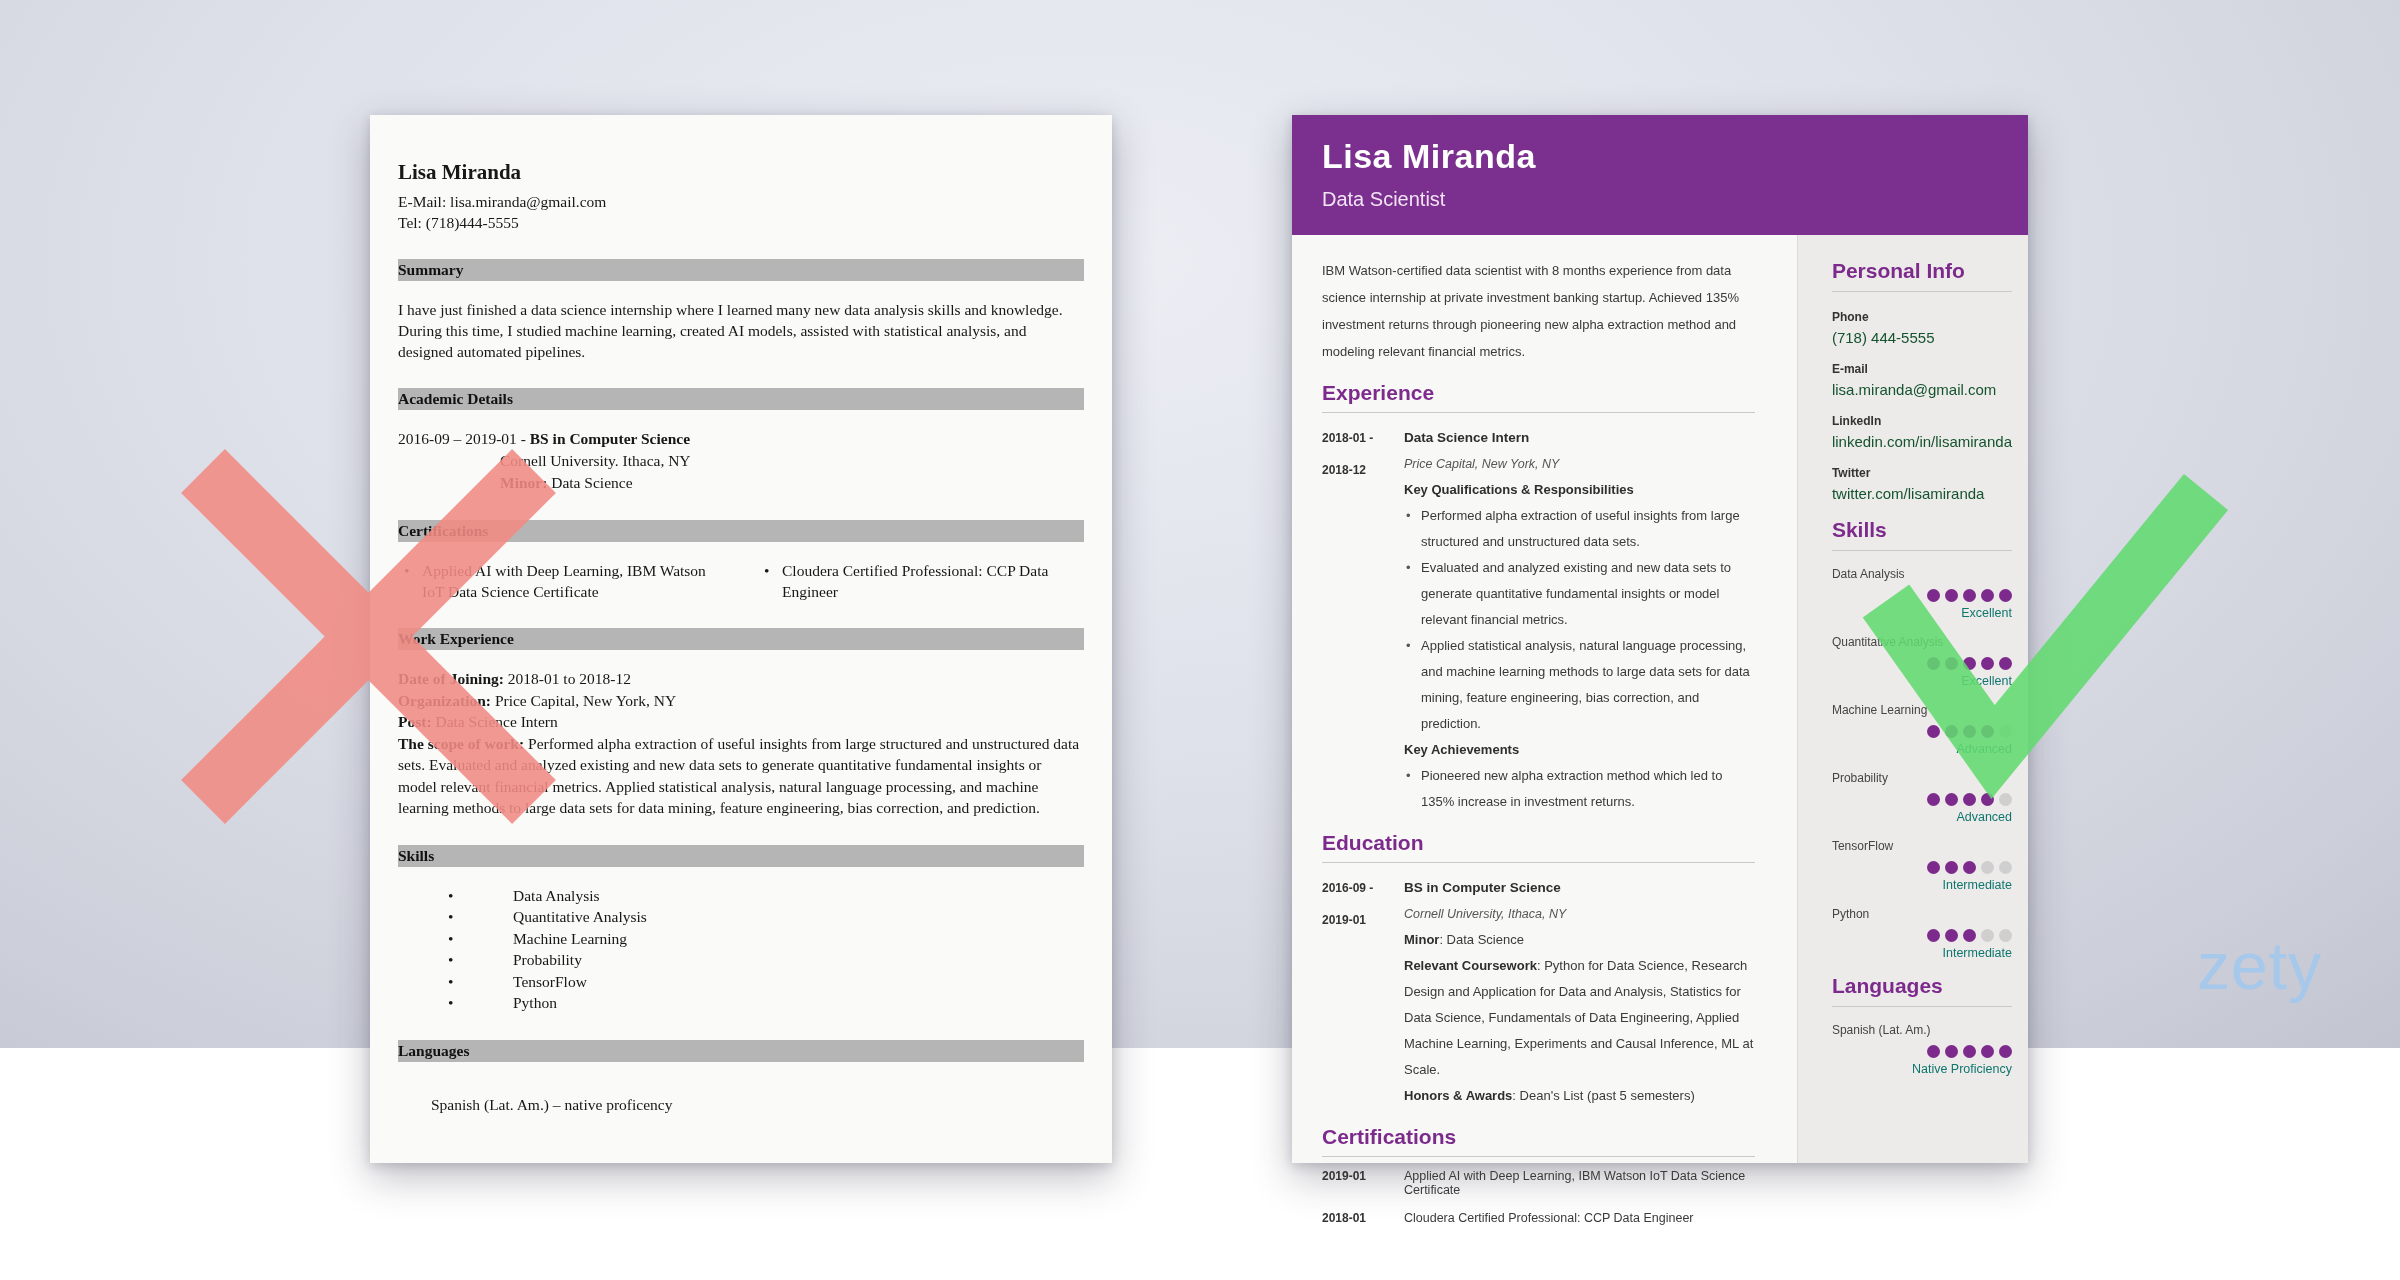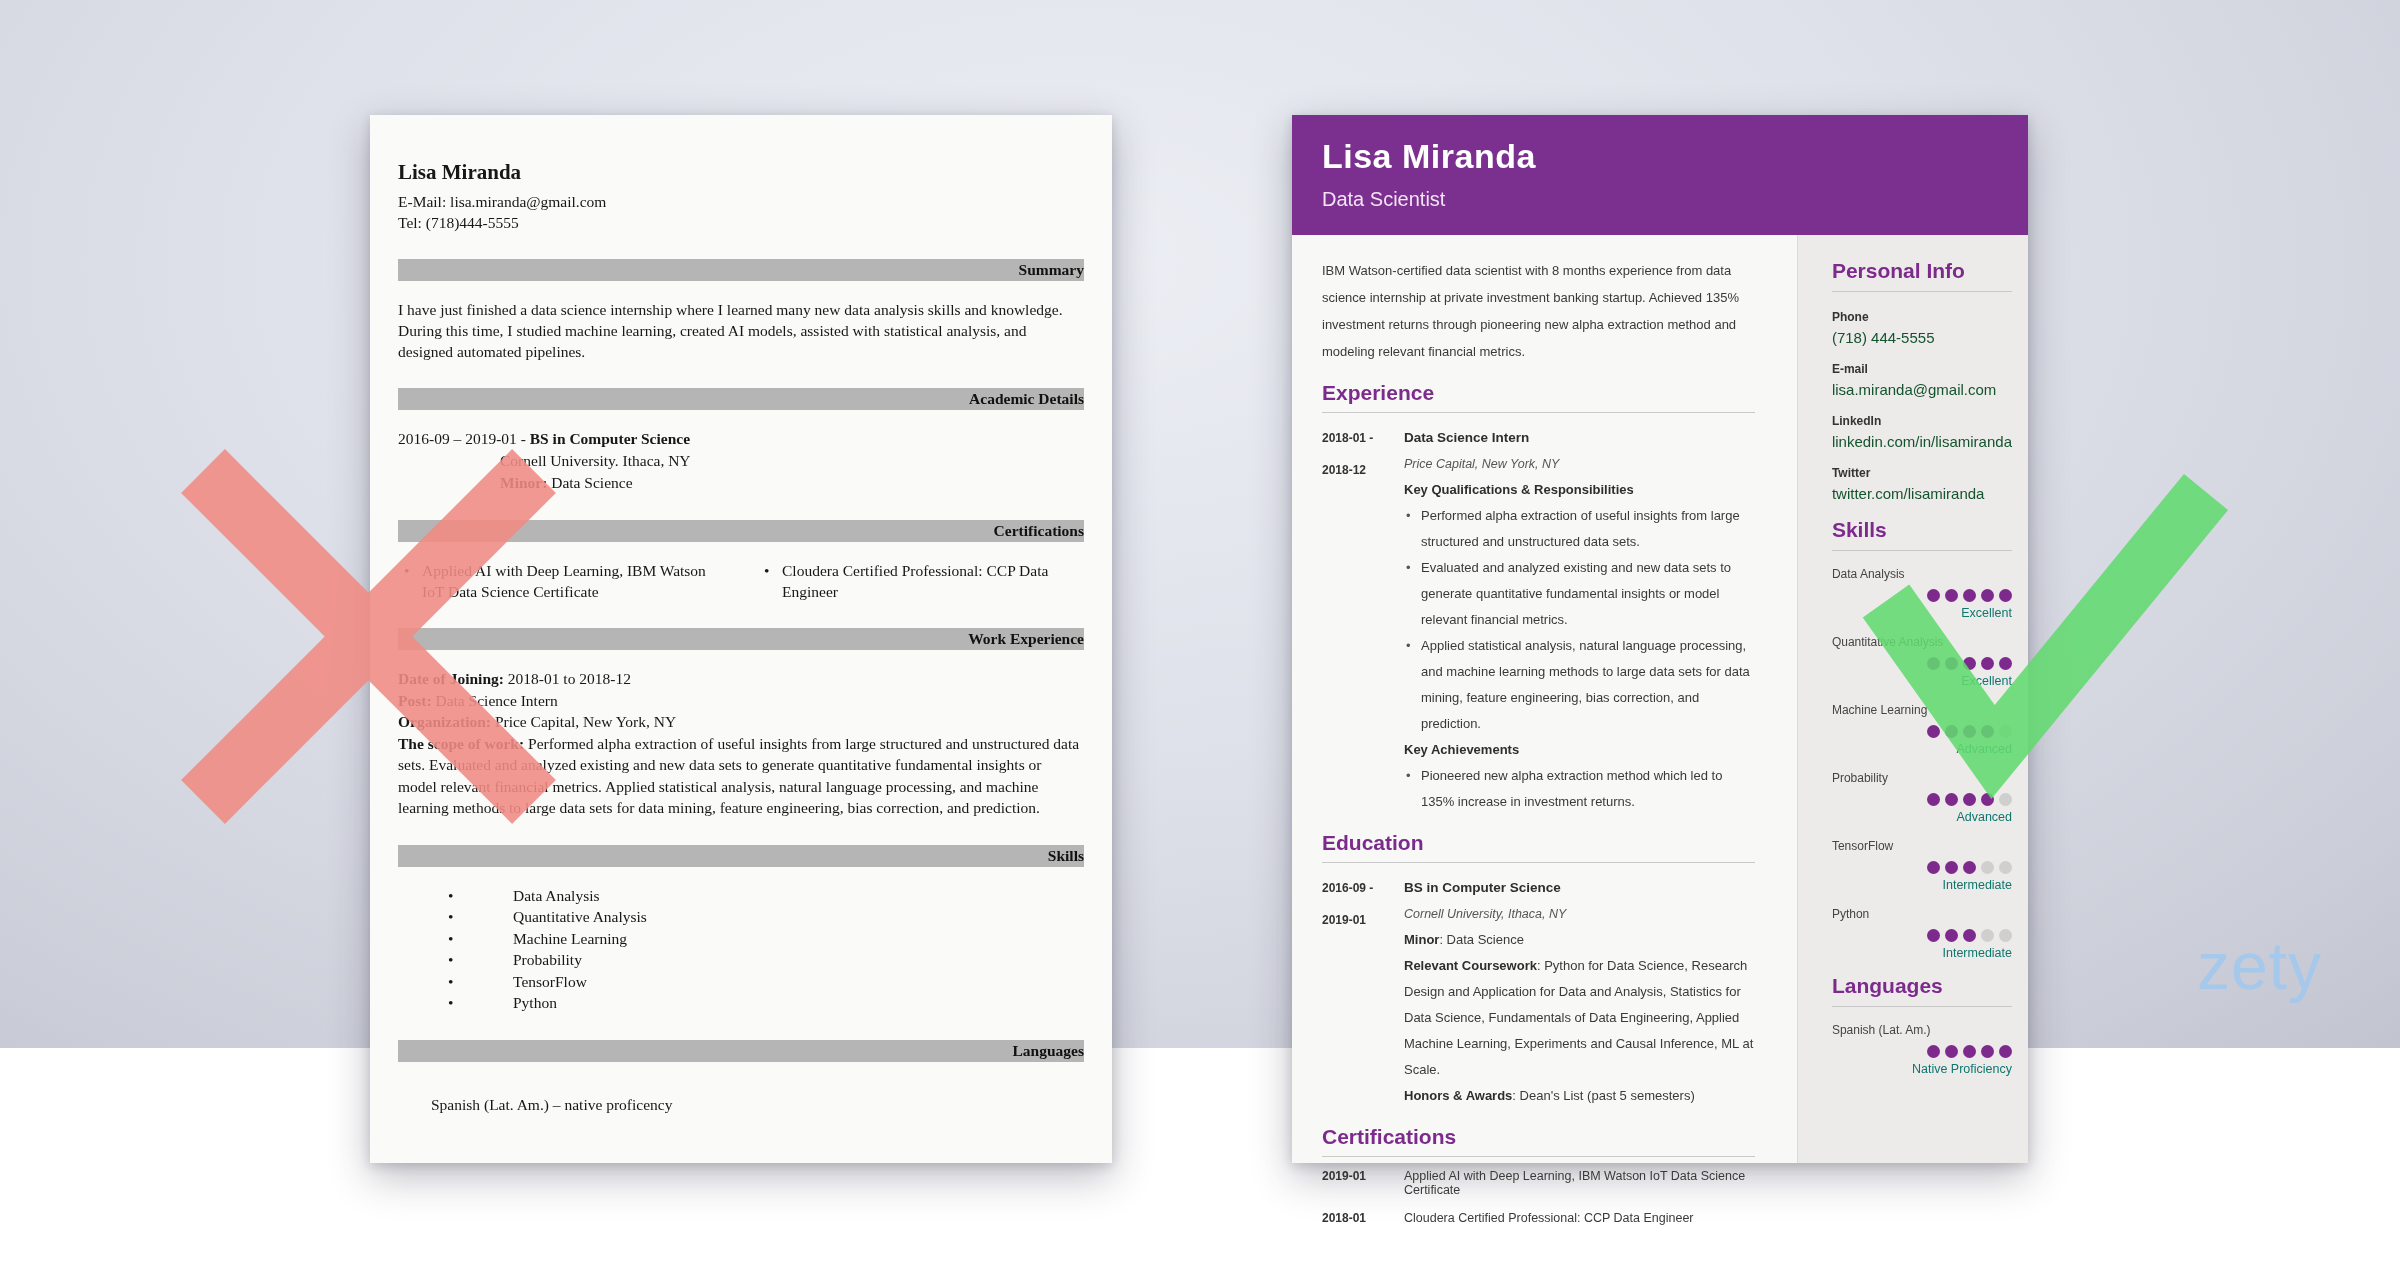--- a/index.html
+++ b/index.html
@@ -6,21 +6,21 @@
   body{width:2400px;height:1280px;overflow:hidden;font-family:"Liberation Sans",sans-serif;}
   .stage{position:relative;width:2400px;height:1048px;
     background:radial-gradient(ellipse at 45% 25%, #eceef4 0%, #dfe1ea 45%, #ccced9 85%, #c2c4d0 100%);}
   .page{position:absolute;top:115px;height:1048px;box-shadow:0 14px 38px rgba(40,40,60,.30), 0 3px 10px rgba(40,40,60,.18);}
 
   
   .left-page{left:370px;width:742px;background:#fafaf9;color:#171717;
     font-family:"Liberation Serif",serif;padding:45px 28px;box-sizing:border-box;}
   .lp-name{font-size:21px;font-weight:bold;margin-bottom:6px;}
   .lp-contact div{font-size:15.5px;line-height:21px;}
-  .lp-bar{background:#b5b5b5;color:#111;text-align:right;font-weight:bold;font-size:15.5px;
+  .lp-bar{background:#b5b5b5;color:#111;text-align:left;font-weight:bold;font-size:15.5px;
     padding:2px 0;margin:26px 0 18px 0;line-height:18px;}
   .lp-para{font-size:15.5px;line-height:21px;}
   .lp-edu{font-size:15.5px;line-height:22px;}
   .lp-edu .ind{padding-left:102px;}
   .lp-cert-list{list-style:none;margin:0;padding:0;display:flex;gap:34px;font-size:15.5px;line-height:21px;}
   .lp-cert-list li{width:46%;padding-left:24px;position:relative;}
   .lp-cert-list li::before{content:"•";position:absolute;left:6px;}
   .lp-row{font-size:15.5px;line-height:21.5px;}
   .b{font-weight:bold;}
   .lp-skills{list-style:none;margin:0;padding:0;font-size:15.5px;line-height:21.5px;}
@@ -96,22 +96,22 @@
     <ul class="lp-cert-list">
 
     <li>Applied AI with Deep Learning, IBM Watson IoT Data Science Certificate</li>
         <li>Cloudera Certified Professional: CCP Data Engineer</li>
       </ul>
 
     <div class="lp-bar">Work Experience</div>
     <div>
 
     <div class="lp-row"><span class="b">Date of Joining:</span> <span>2018-01 to 2018-12</span></div>
+        <div class="lp-row"><span class="b">Organization:</span> <span>Price Capital, New York, NY</span></div>
         <div class="lp-row"><span class="b">Post:</span> <span>Data Science Intern</span></div>
-        <div class="lp-row"><span class="b">Organization:</span> <span>Price Capital, New York, NY</span></div>
         <div class="lp-row"><span class="b">The scope of work:</span> <span>Performed alpha extraction of useful insights from large structured and unstructured data sets. Evaluated and analyzed existing and new data sets to generate quantitative fundamental insights or model relevant financial metrics. Applied statistical analysis, natural language processing, and machine learning methods to large data sets for data mining, feature engineering, bias correction, and prediction.</span></div>
       </div>
 
     <div class="lp-bar">Skills</div>
     <ul class="lp-skills">
 
     <li>Data Analysis</li>
         <li>Quantitative Analysis</li>
         <li>Machine Learning</li>
         <li>Probability</li>

